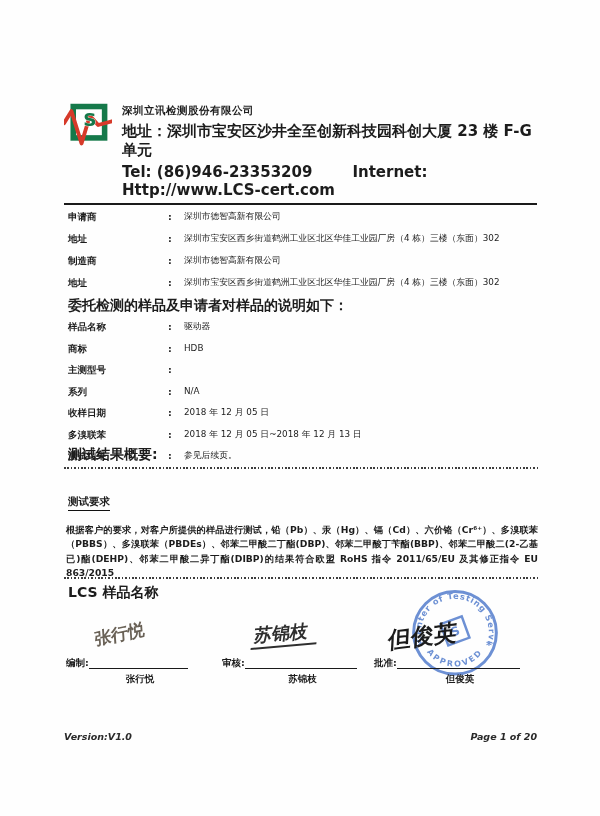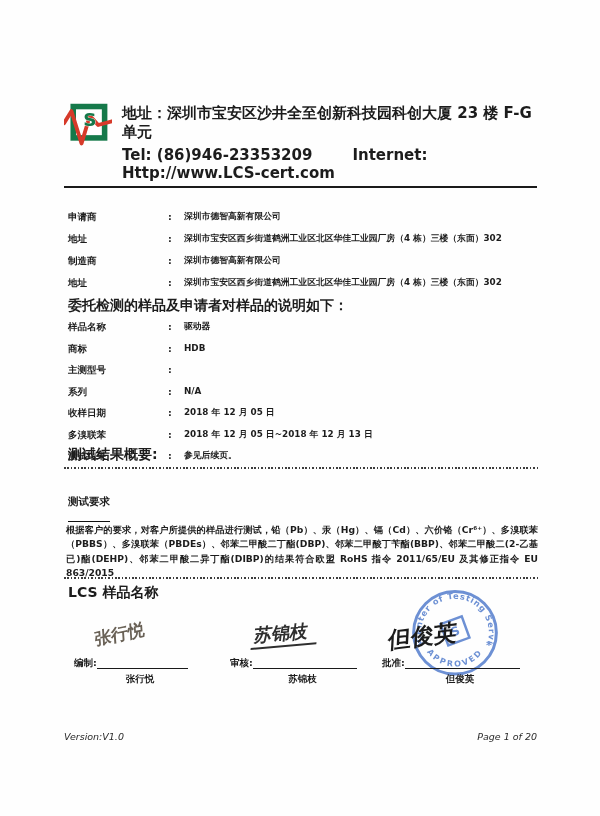--- a/index.html
+++ b/index.html
@@ -22,57 +22,58 @@
   .report-no{font-size:10px;font-style:italic;font-weight:600;text-align:right;margin-top:3px;}
   
   .title{position:absolute;left:0;top:171px;width:600px;text-align:center;
     font-size:21px;font-weight:700;letter-spacing:8px;padding-left:8px;box-sizing:border-box;}
   
   .info-block{position:absolute;left:68px;width:470px;}
   .row{display:flex;line-height:13px;margin-bottom:9px;}
   .tight .row{margin-bottom:8.5px;}
   .lbl{width:100px;flex:none;font-size:9.5px;font-weight:700;}
   .sep{width:16px;flex:none;font-size:9.5px;font-weight:700;}
-  .val{flex:1;font-size:8.8px;font-weight:700;white-space:nowrap;}
+  .val{flex:1;font-size:8.8px;font-weight:400;white-space:nowrap;}
   .plain{position:absolute;left:68px;font-size:14px;font-weight:700;line-height:12px;}
   .dotted{position:absolute;left:64px;width:474px;height:2px;
     background:repeating-linear-gradient(90deg,#3c3c3c 0 1.5px,transparent 1.5px 3.4px);}
   .req-heading{position:absolute;left:68px;font-size:10.5px;font-weight:700;
-    border-bottom:1.5px solid #111;padding-bottom:12px;}
+    border-bottom:1.5px solid #111;padding-bottom:1px;}
   .para{position:absolute;left:66px;width:472px;font-size:9.2px;font-weight:600;
     line-height:14.3px;text-align:justify;}
   
   .sig-col{position:absolute;top:655px;}
   .sig-row{display:flex;align-items:flex-end;}
-  .sig-role{font-size:9.5px;font-weight:700;flex:none;line-height:12px;margin-left:8px;}
+  .sig-role{font-size:9.5px;font-weight:700;flex:none;line-height:12px;}
   .sig-line{flex:1;border-bottom:1.5px solid #1a1a1a;height:13px;}
   .sig-name{font-size:9.5px;font-weight:700;text-align:center;margin-top:3.5px;margin-left:26px;}
   .sig-script{position:absolute;font-weight:700;white-space:nowrap;pointer-events:none;}
   .script-1{left:28px;top:-32px;font-size:17px;color:#6a6257;transform:rotate(-12deg) skewX(-8deg);}
   .script-2{left:30px;top:-34px;font-size:18px;color:#2e2e2e;transform:rotate(-5deg) skewX(-12deg);
     border-bottom:2px solid #2e2e2e;padding:0 10px 0 2px;}
   .script-3{left:14px;top:-34px;font-size:23px;color:#1b1b1b;transform:rotate(-7deg) skewX(-10deg);z-index:3;}
   .stamp{position:absolute;left:408px;top:582px;width:94px;height:94px;opacity:.82;z-index:1;}
   .sig-col.approve{z-index:2;}
   
   .footer{position:absolute;left:64px;top:731px;width:473px;display:flex;
-    justify-content:space-between;font-size:9.5px;font-style:italic;font-weight:400;color:#2a2a2a;}
+    justify-content:space-between;font-size:9.5px;font-style:italic;font-weight:700;color:#2a2a2a;}
 </style>
 </head>
 <body>
 
 <div class="page">
 
   <div class="header">
     <svg class="logo" viewBox="0 0 52 52">
       <rect x="10" y="6" width="34" height="34" fill="#ffffff" stroke-width="6" stroke="#15794a"></rect>
       <polyline points="0,24 8,11 19,46 28,16 37,26 52,22" fill="none" stroke-width="4.2" stroke-linejoin="round" stroke-linecap="round" stroke="#d63a2a"></polyline>
       <text x="28" y="27" font-size="20" font-weight="bold" text-anchor="middle" stroke="#ffffff" stroke-width="0.8" paint-order="stroke" fill="#15794a">S</text>
     </svg>
     <div class="header-text">
+      <div class="company-name">深圳立讯检测股份有限公司</div>
       <div class="company-line">地址：深圳市宝安区沙井全至创新科技园科创大厦 23 楼 F-G 单元</div>
       <div class="company-line company-contact">
         <span>Tel: (86)946-23353209</span><span class="internet">Internet: Http://www.LCS-cert.com</span>
       </div>
     </div>
     <div class="header-rule"></div>
   </div>
 
 
   <div class="info-block" style="top:210px;">

